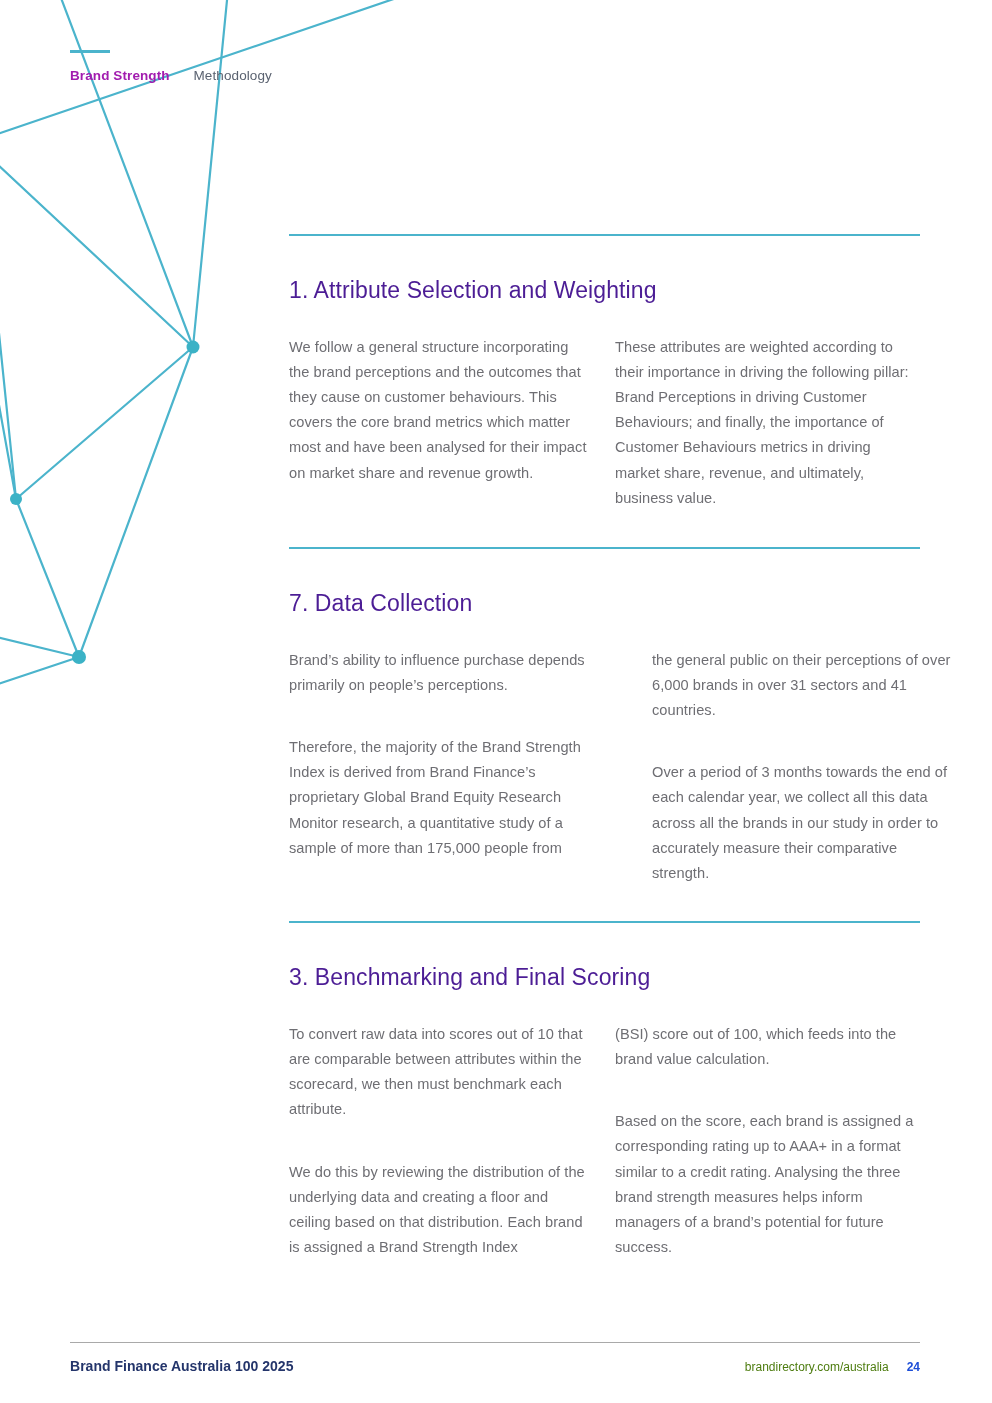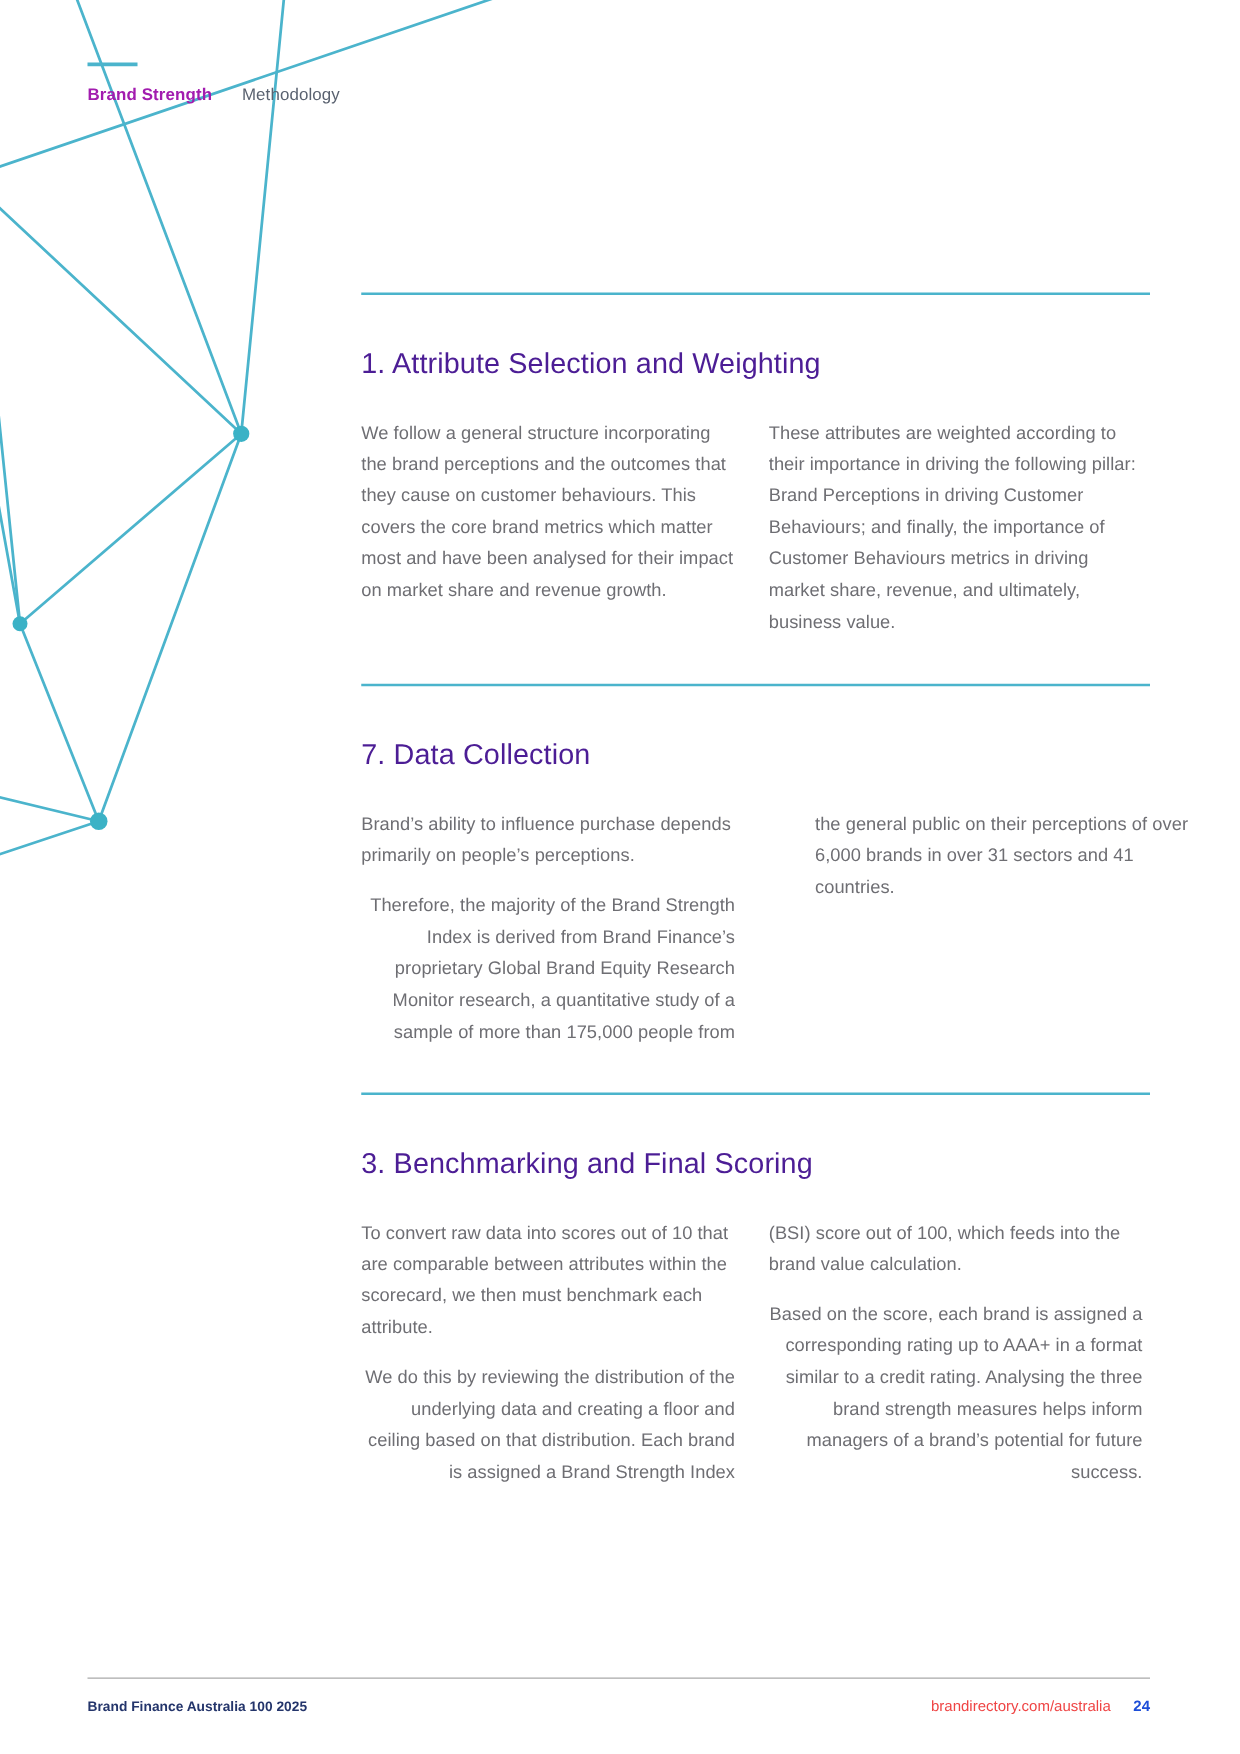--- a/index.html
+++ b/index.html
@@ -93,22 +93,21 @@
     margin-left: 27px;
   }
   .col p {
     margin: 0 0 0 0;
     font-size: 14.6px;
     line-height: 25.2px;
     color: #6E6E73;
     letter-spacing: 0.05px;
   }
   .col p + p {
-    margin-top: 15px;
-    text-align: right;
+    margin-top: 37px;
   }
 
   
   .section.sec-1 .section-columns { padding-bottom: 36px; }
   .section.sec-2 .section-columns { padding-bottom: 35px; gap: 37px; }
   .section.sec-3 .section-columns { padding-bottom: 0; }
 
   
   #page-footer {
     position: absolute;
@@ -121,33 +120,33 @@
     background: #A9A9A9;
     width: 850px;
   }
   #footer-row {
     display: flex;
     align-items: baseline;
     justify-content: space-between;
     padding-top: 15px;
   }
   #footer-left {
-    font-size: 11px;
+    font-size: 14px;
     font-weight: bold;
     color: #24356B;
     letter-spacing: 0.02px;
   }
   #footer-right {
     display: flex;
     align-items: baseline;
     gap: 18px;
   }
   #footer-site {
     font-size: 12px;
-    color: #ef4444;
+    color: #4d7c0f;
   }
   #footer-page {
     font-size: 12px;
     font-weight: bold;
     color: #1d4ed8;
   }
 </style>
 </head>
 <body>
 
@@ -195,20 +194,21 @@
   <section class="section sec-2">
     <div class="section-divider"></div>
     <h2 class="section-heading">7. Data Collection</h2>
     <div class="section-columns">
       <div class="col col-left">
         <p>Brand’s ability to influence purchase depends primarily on people’s perceptions.</p>
         <p>Therefore, the majority of the Brand Strength Index is derived from Brand Finance’s proprietary Global Brand Equity Research Monitor research, a quantitative study of a sample of more than 175,000 people from</p>
       </div>
       <div class="col col-right">
         <p>the general public on their perceptions of over 6,000 brands in over 31 sectors and 41 countries.</p>
+        <p>Over a period of 3 months towards the end of each calendar year, we collect all this data across all the brands in our study in order to accurately measure their comparative strength.</p>
       </div>
     </div>
   </section>
 
   <section class="section sec-3">
     <div class="section-divider"></div>
     <h2 class="section-heading">3. Benchmarking and Final Scoring</h2>
     <div class="section-columns">
       <div class="col col-left">
         <p>To convert raw data into scores out of 10 that are comparable between attributes within the scorecard, we then must benchmark each attribute.</p>

